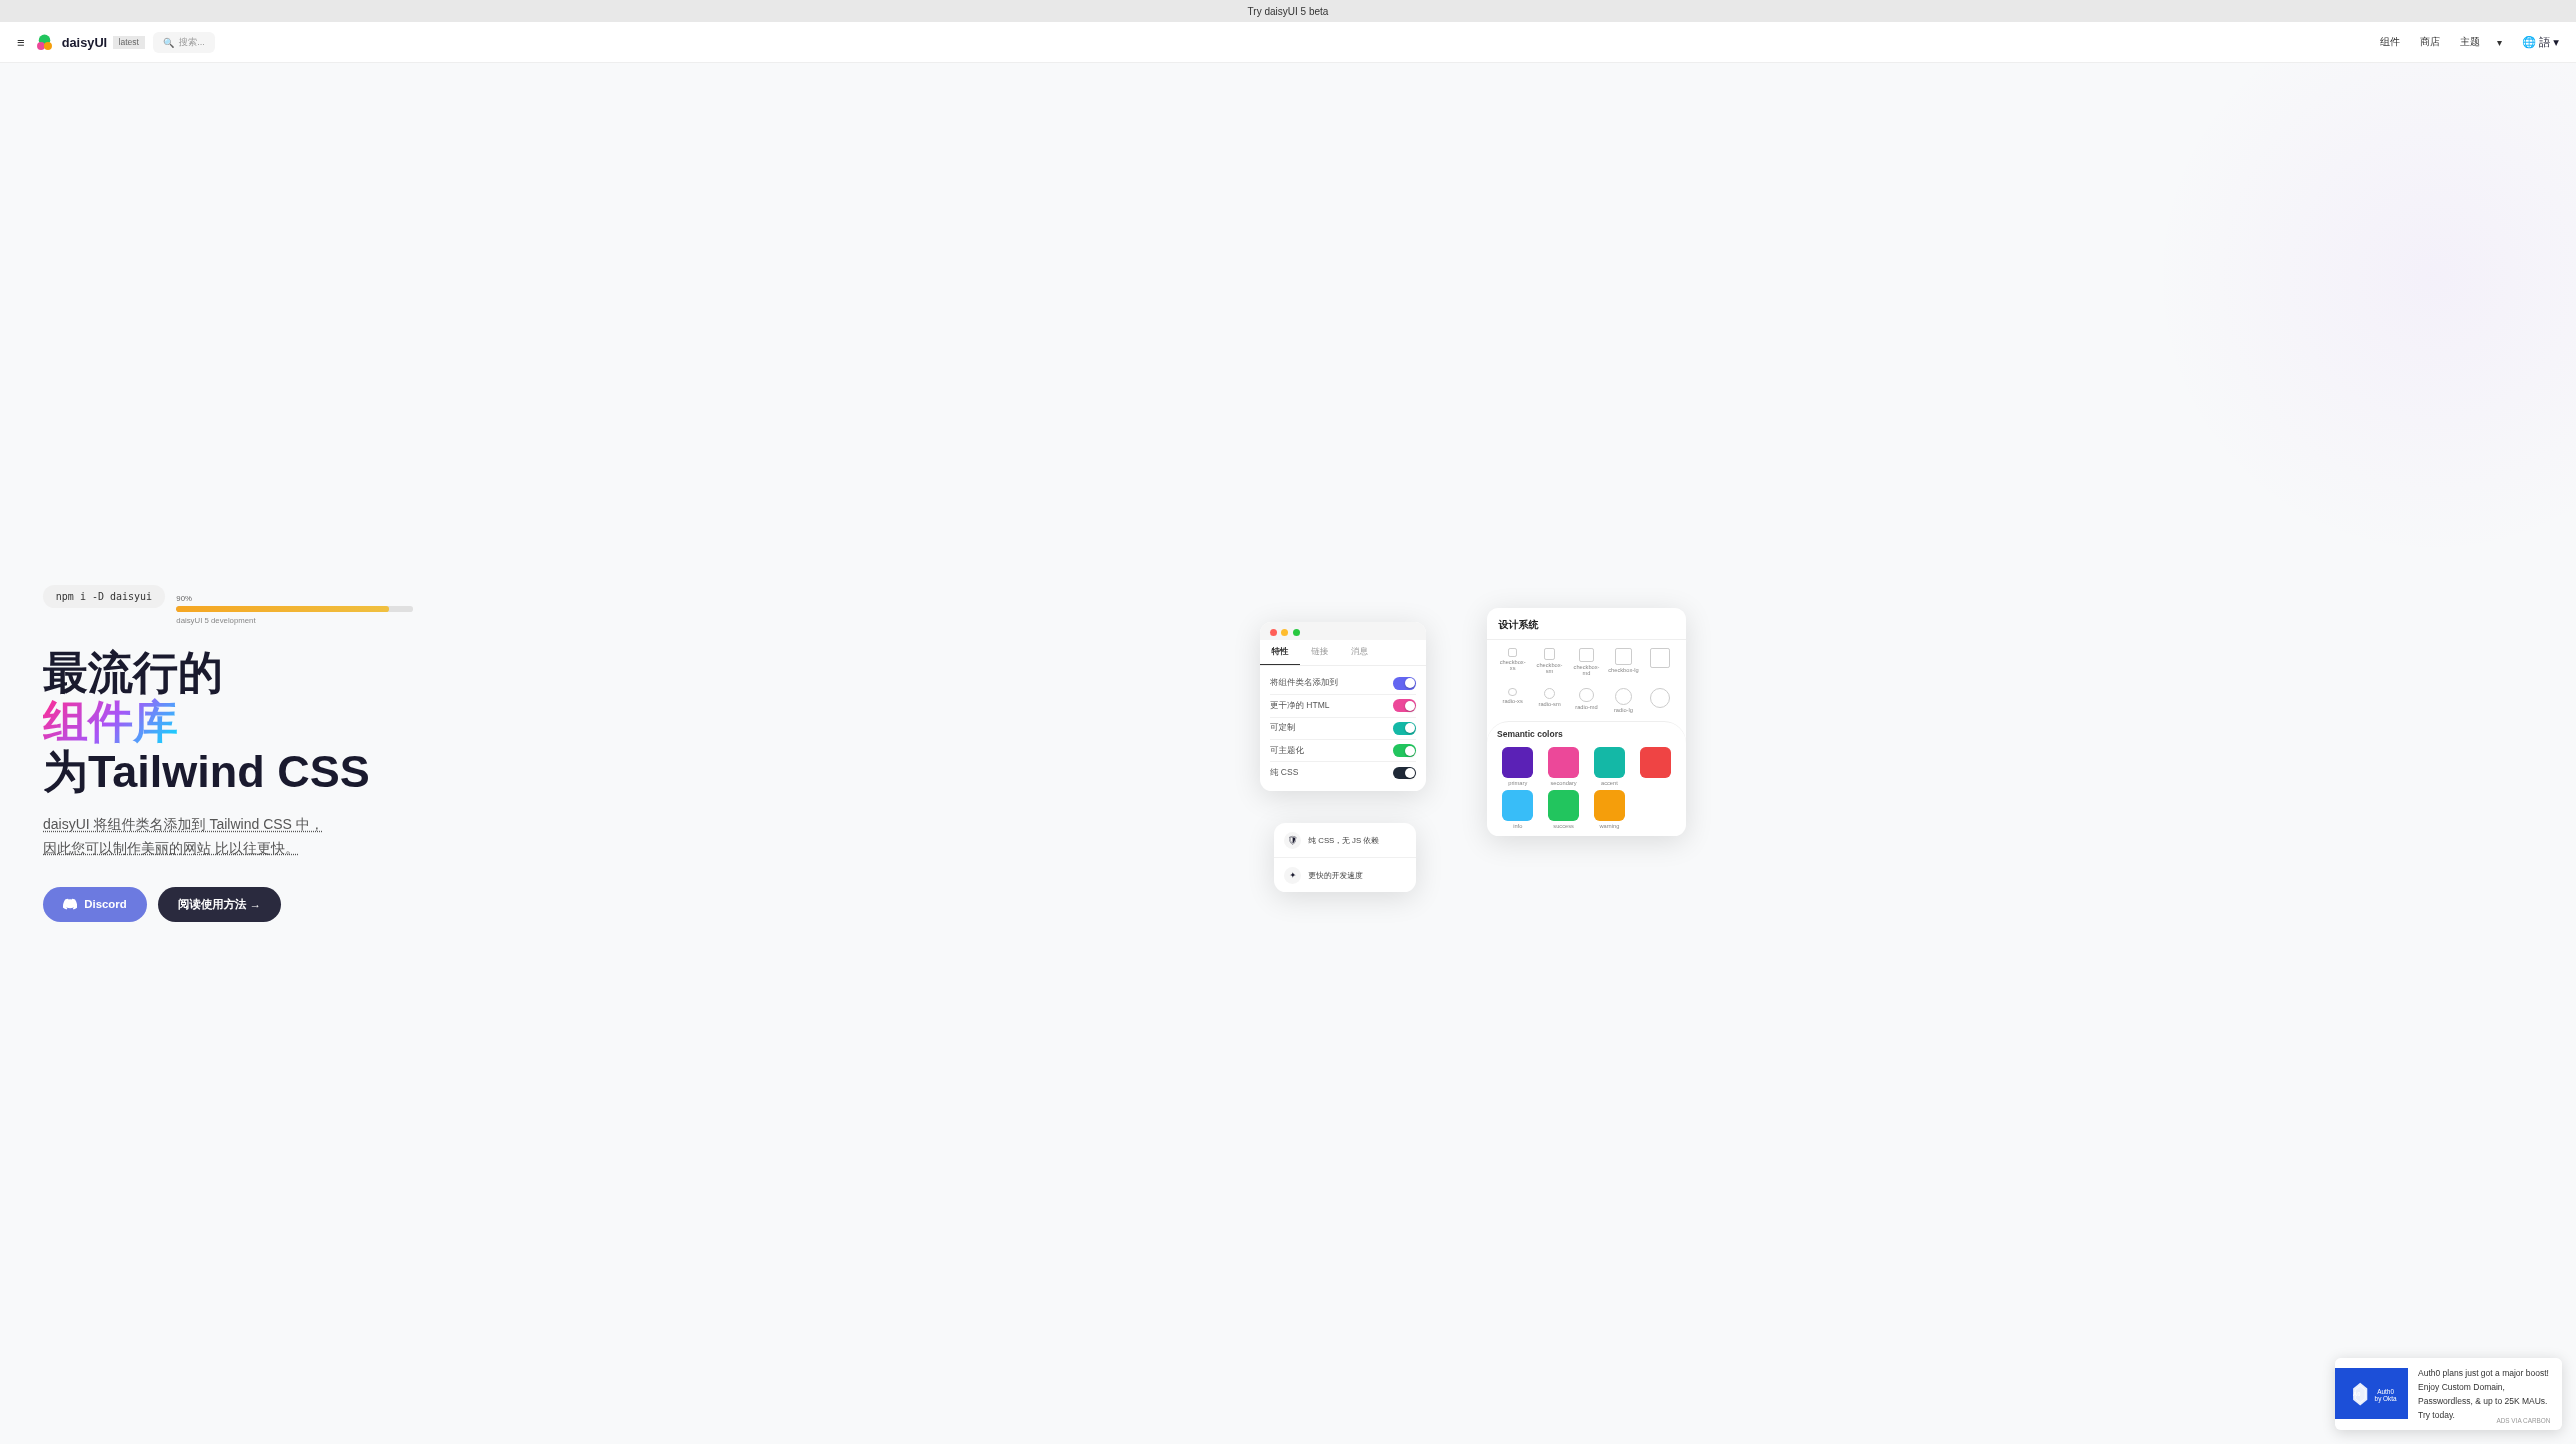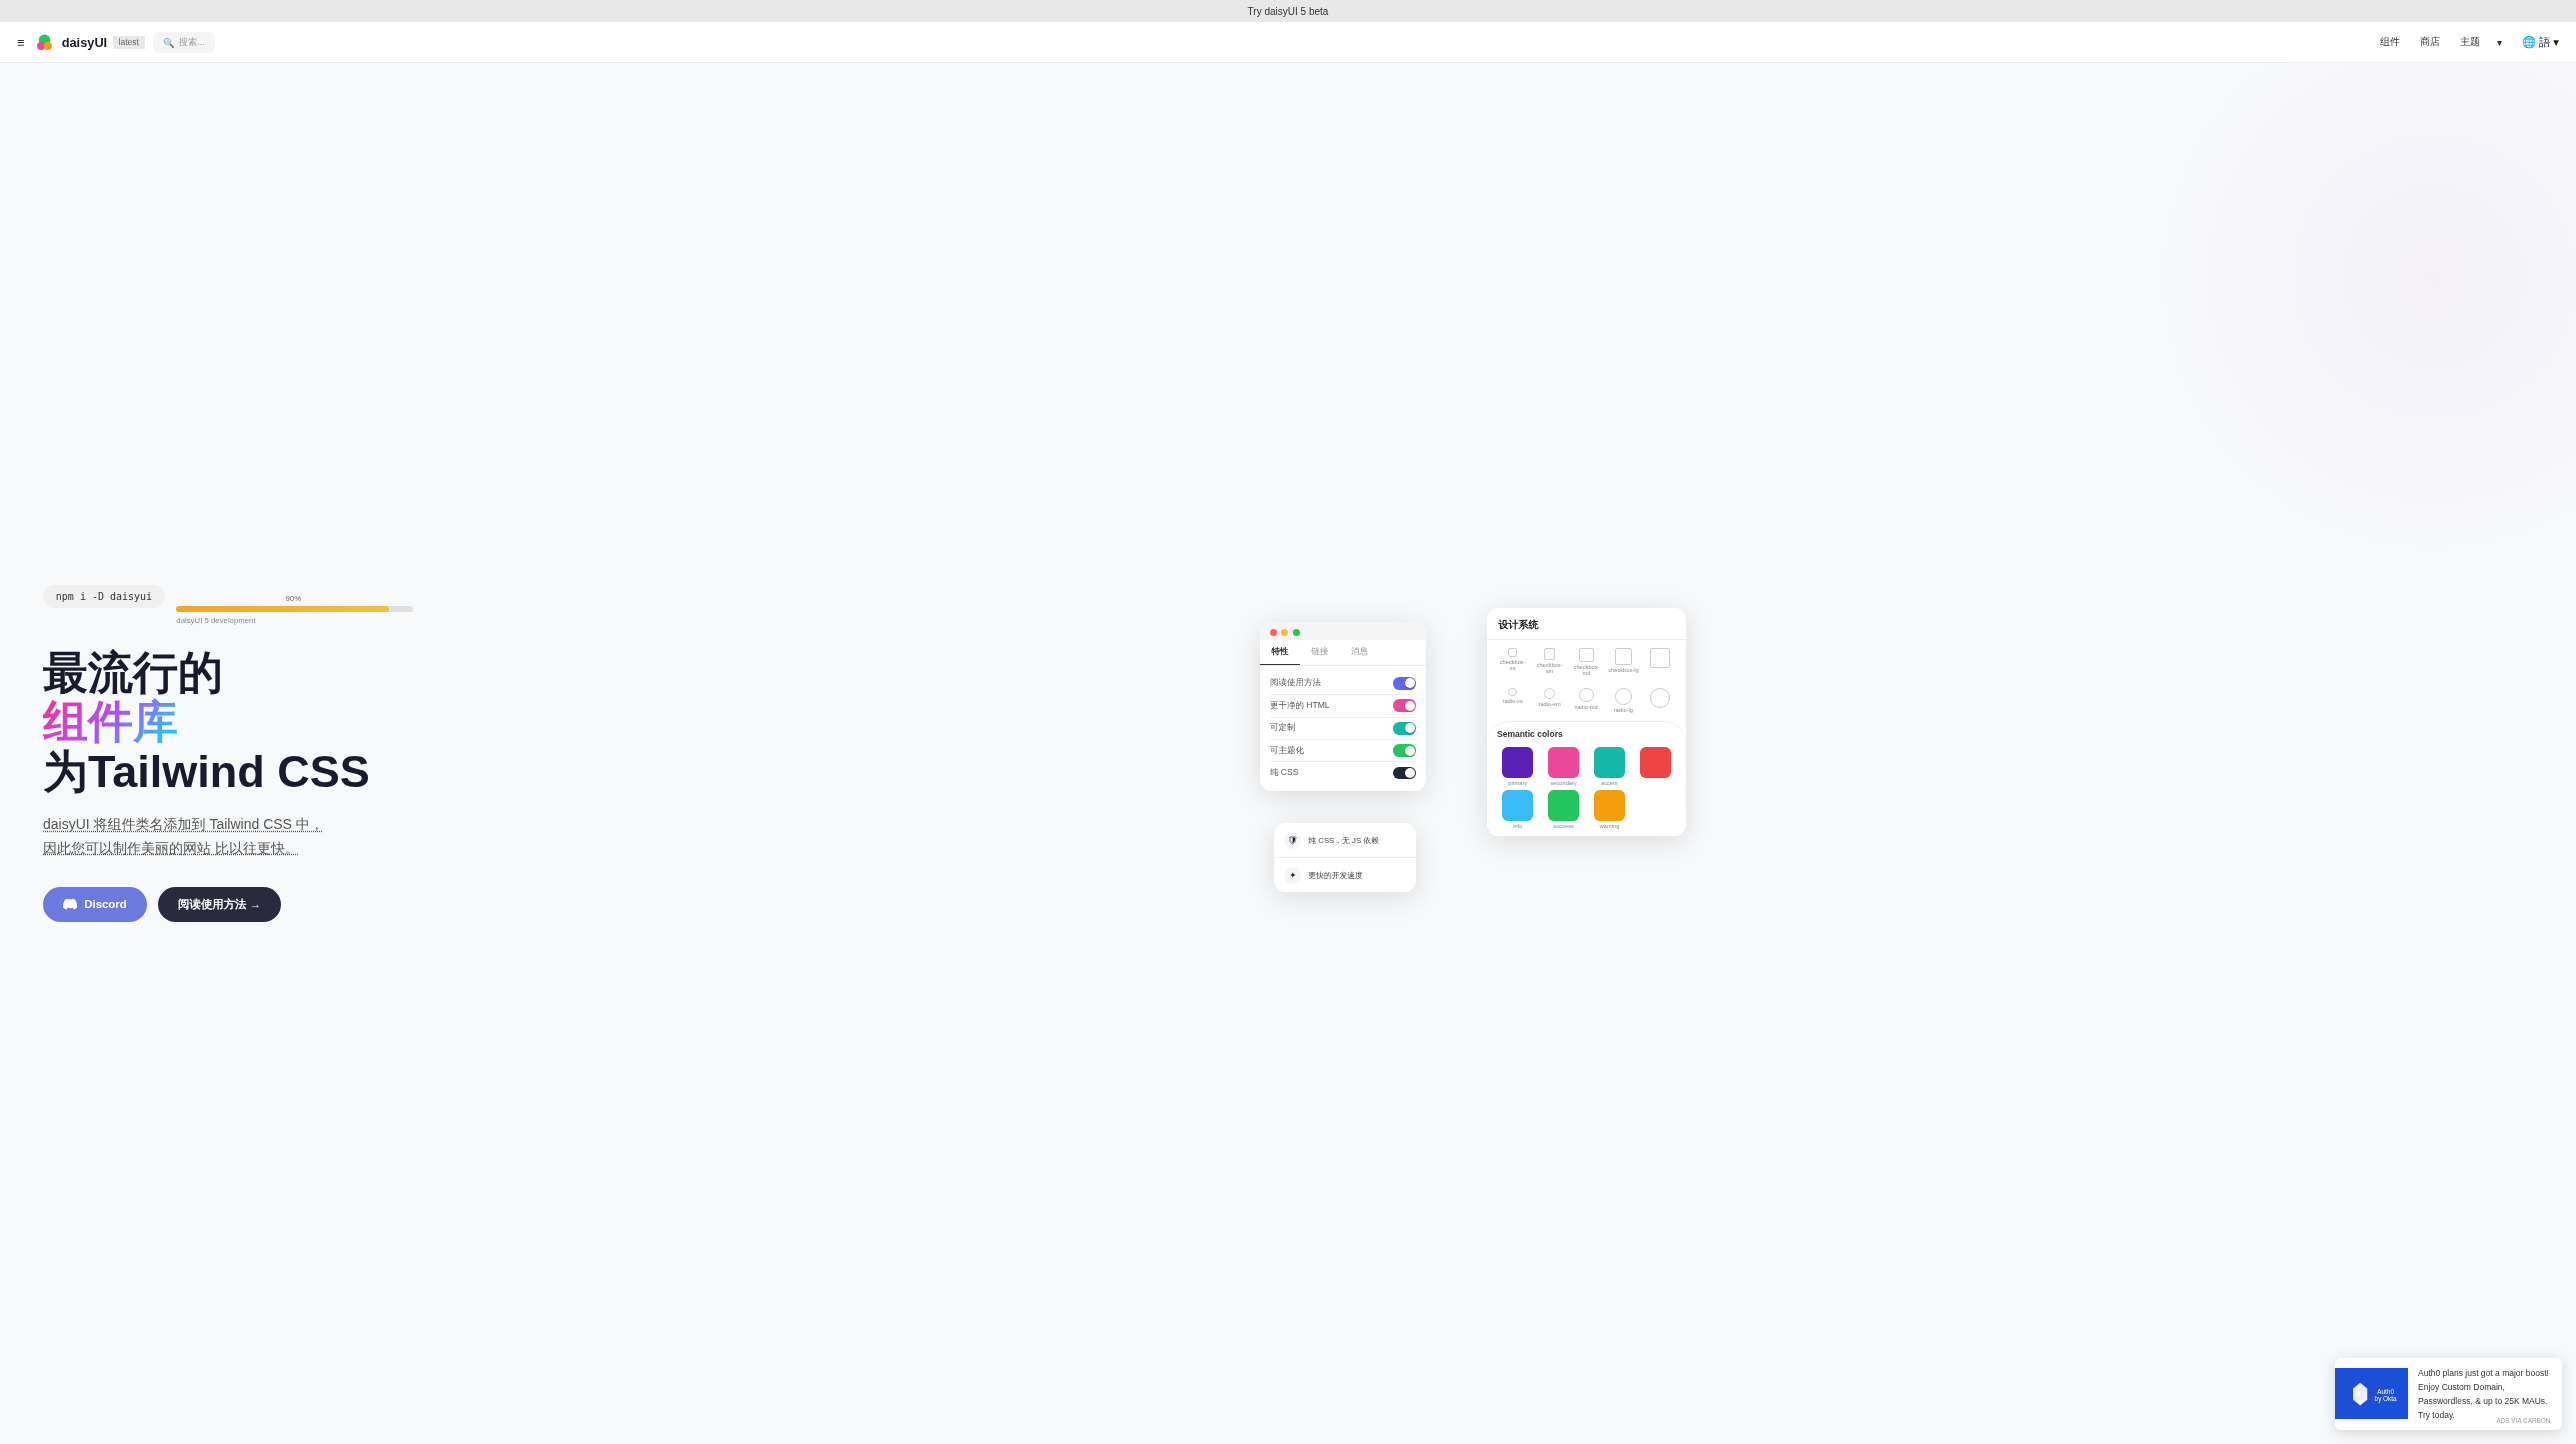--- a/index.html
+++ b/index.html
@@ -136,21 +136,21 @@
     }
 
     
     .progress-area {
       margin-bottom: 20px;
     }
     .progress-label {
       font-size: 7.8px;
       color: #666;
       margin-bottom: 2.8px;
-      text-align: center;
+      text-align: left;
       padding-right: 2.8px;
     }
     .progress-container {
       display: flex;
       align-items: center;
       gap: 8.5px;
       margin-bottom: 4.3px;
     }
     .progress-track {
       flex: 1;
@@ -597,21 +597,21 @@
           <div class="dot dot-yellow"></div>
           <div class="dot dot-green"></div>
         </div>
         <div class="card-tabs">
           <div class="card-tab active">特性</div>
           <div class="card-tab">链接</div>
           <div class="card-tab">消息</div>
         </div>
         <div class="card-body">
           <div class="feature-row">
-            <span>阅读使用方法</span>
+            <span>将组件类名添加到</span>
             <div class="toggle toggle-blue"></div>
           </div>
           <div class="feature-row">
             <span>更干净的 HTML</span>
             <div class="toggle toggle-pink"></div>
           </div>
           <div class="feature-row">
             <span>可定制</span>
             <div class="toggle toggle-teal"></div>
           </div>

